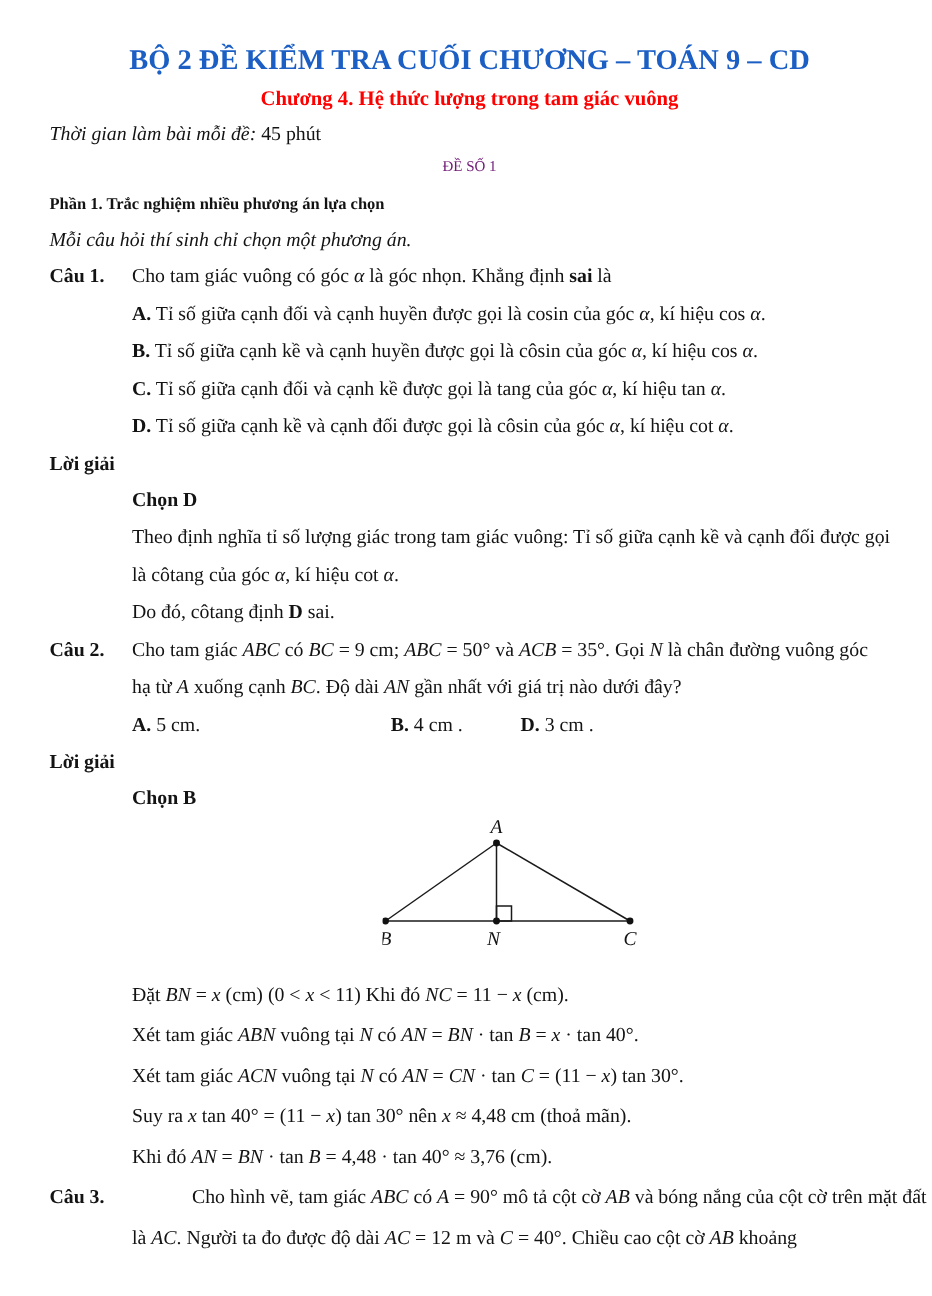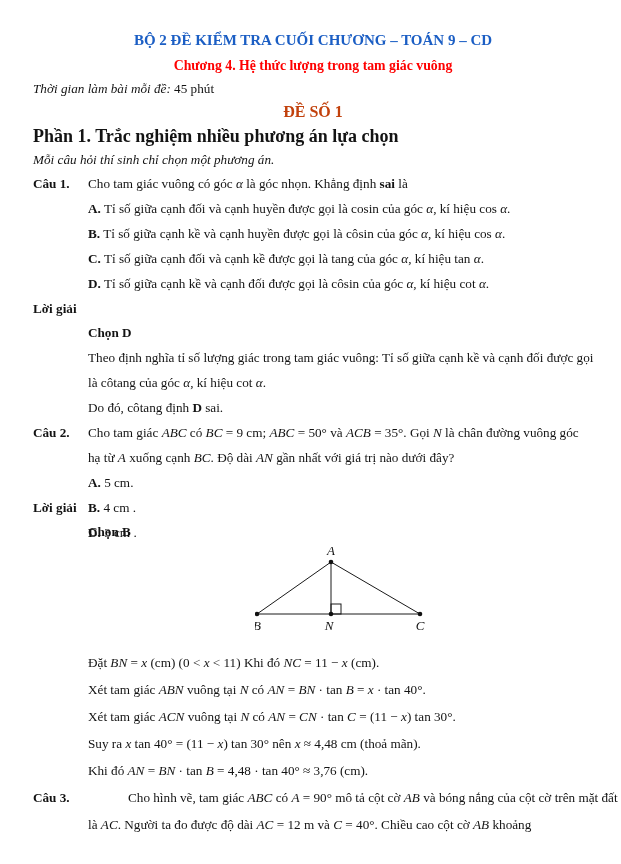--- a/index.html
+++ b/index.html
@@ -5,40 +5,40 @@
   html,body { margin:0; padding:0; background:#ffffff; }
   body {
     width:621px; height:864px;
     font-family:"Liberation Serif", serif;
     font-size:13.2px; color:#131313;
     overflow:hidden;
   }
   .page { padding:28px 28px 0 33px; position:relative; }
 
   .center { text-align:center; }
-  .title   { height:25px; line-height:25px; font-weight:bold; font-size:15px; color:#1b5ec4; }
+  .title   { height:25px; line-height:25px; font-weight:bold; font-size:19px; color:#1b5ec4; }
   .subtitle{ height:25px; line-height:25px; font-weight:bold; font-size:13.8px; color:#fe0000; }
   .time    { height:22px; line-height:22px; }
   .time .lbl { font-style:italic; }
-  .examno  { height:24px; line-height:24px; font-weight:bold; font-size:16px; color:#c2410c; }
-  .part    { height:24px; line-height:24px; font-weight:bold; font-size:18px; }
+  .examno  { height:24px; line-height:24px; font-weight:normal; font-size:10px; color:#701a75; }
+  .part    { height:24px; line-height:24px; font-weight:bold; font-size:11px; }
   .note    { height:23px; line-height:23px; font-style:italic; }
 
   .line    { height:25px; line-height:25px; white-space:nowrap; }
   .qrow    { display:flex; }
   .qlabel  { width:55px; flex:0 0 55px; font-weight:bold; }
   .qbody   { flex:1; }
   .indent  { padding-left:55px; }
   .solution{ height:25px; line-height:25px; font-weight:bold; }
   .choice  { height:24px; line-height:24px; font-weight:bold; padding-left:55px; }
   .wline   { height:27px; line-height:27px; white-space:nowrap; padding-left:55px; }
   .q3line  { height:27px; line-height:27px; white-space:nowrap;gap:40px; }
 
-  .optrow  { display:flex; padding-left:55px; height:25px; line-height:25px;flex-direction:column; }
-  .optrow .o1 { width:134px; } .optrow .o2 { width:125px; } .optrow .o3 { width:125px; }
+  .optrow  { display:flex; padding-left:55px; height:25px; line-height:25px; }
+  .optrow .o1 { width:134px; } .optrow .o2 { width:125px;text-align:center; } .optrow .o3 { width:125px; }
 
   .seg-r { font-style:normal; font-weight:normal; }
   .seg-b { font-weight:bold;margin-top:45px; }
   .seg-i { font-style:italic; }
 
   .figure { height:105px; position:relative; }
   .figure svg { position:absolute; left:222px; top:2px; }
   .figure text { font-family:"Liberation Serif", serif; font-style:italic; font-size:13px; fill:#131313; }
   .figure line, .figure rect { stroke:#1a1a1a; stroke-width:1; fill:none; }
   .figure circle { fill:#111; }

